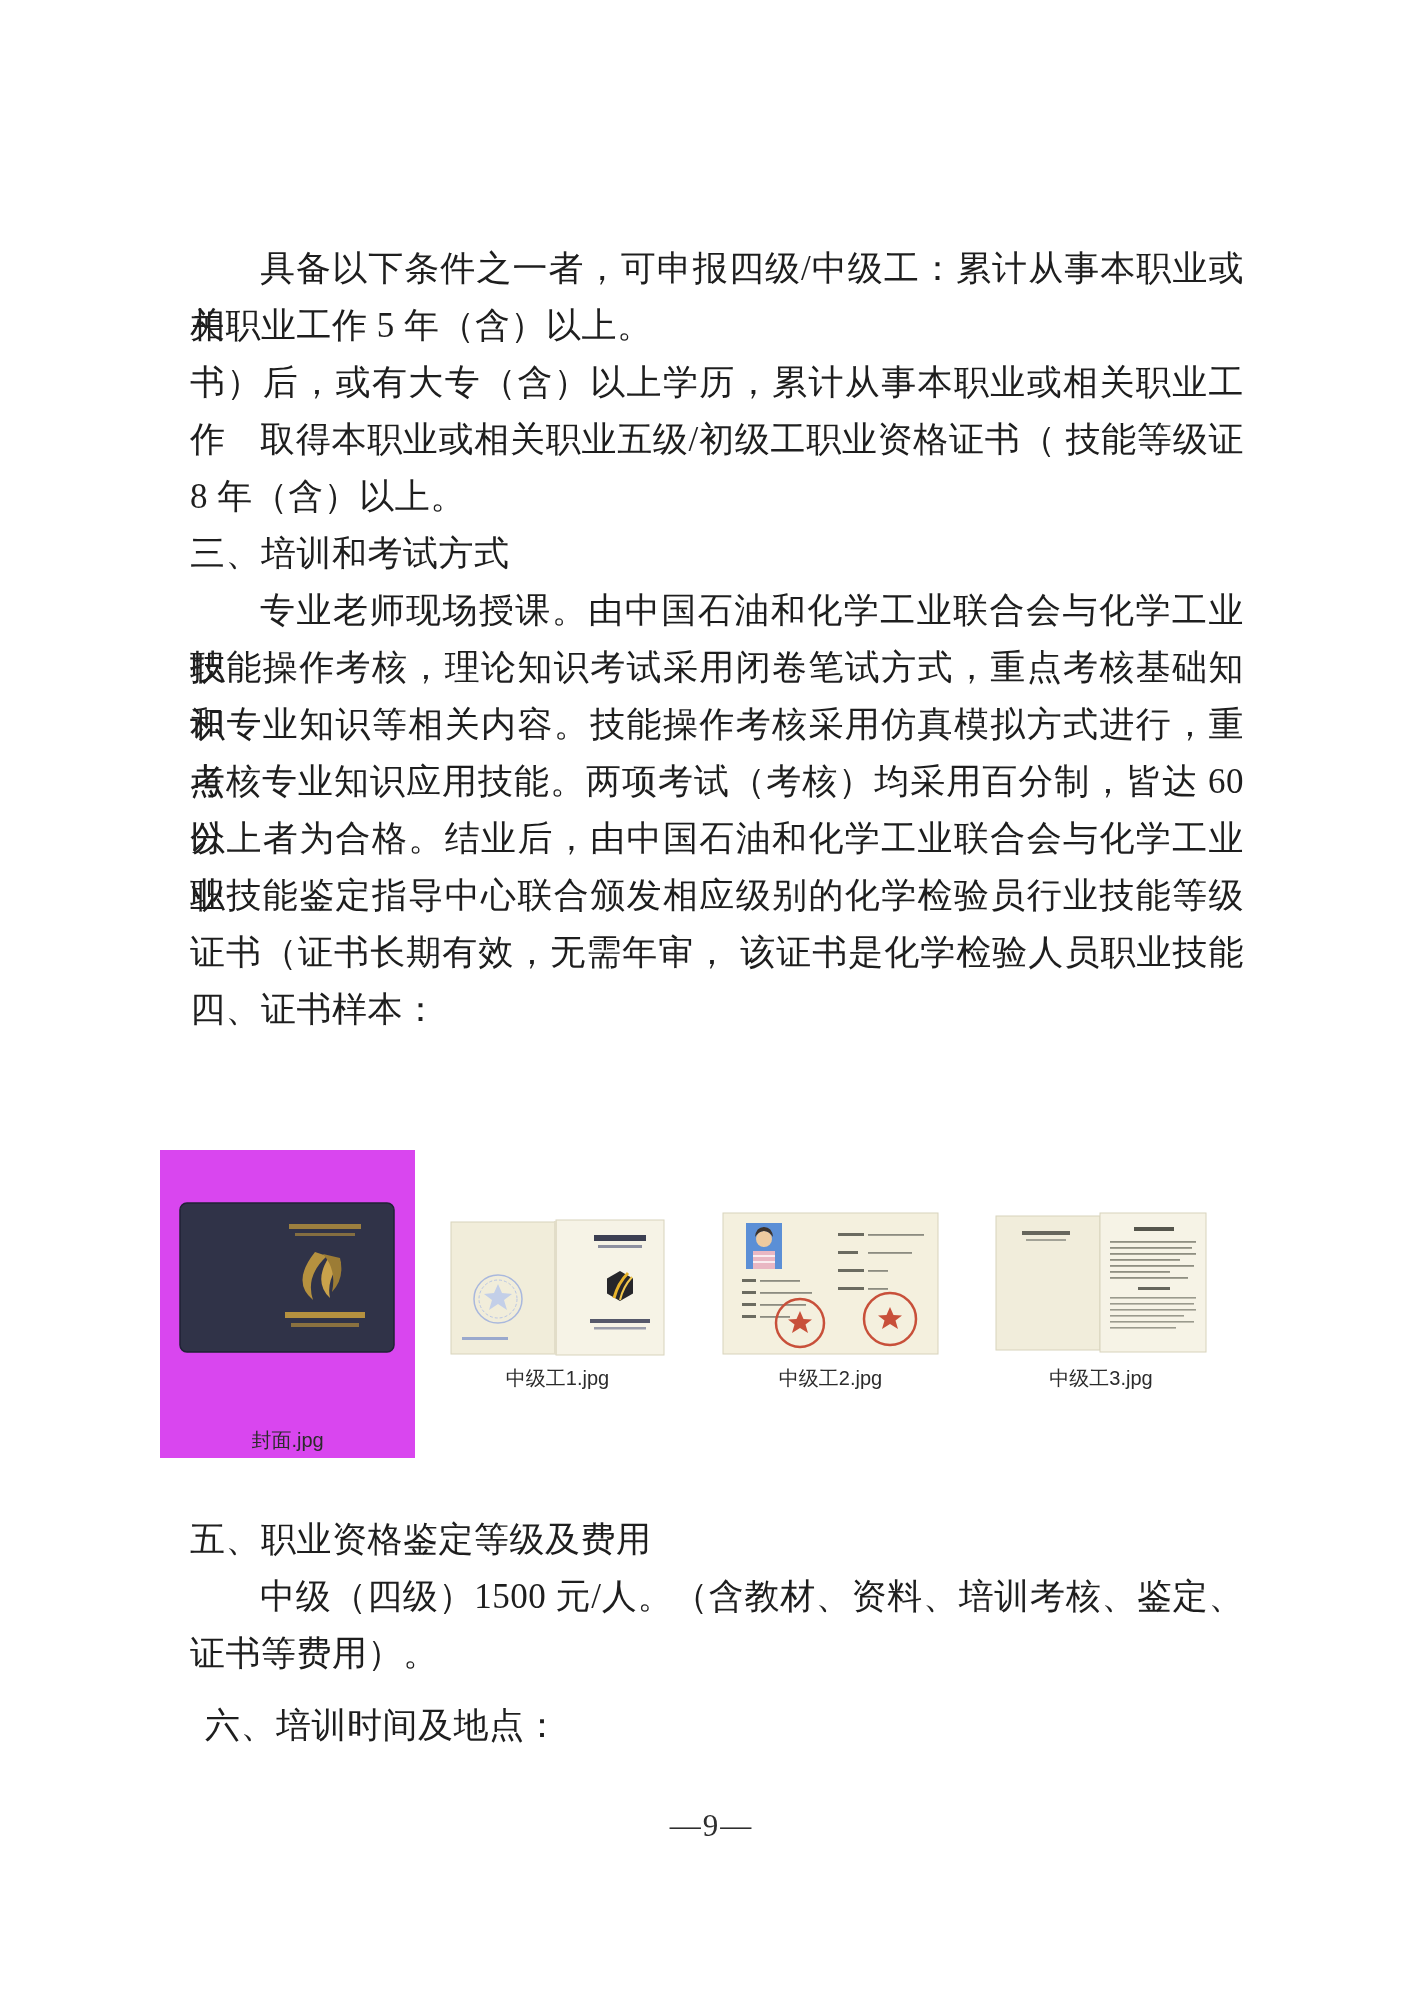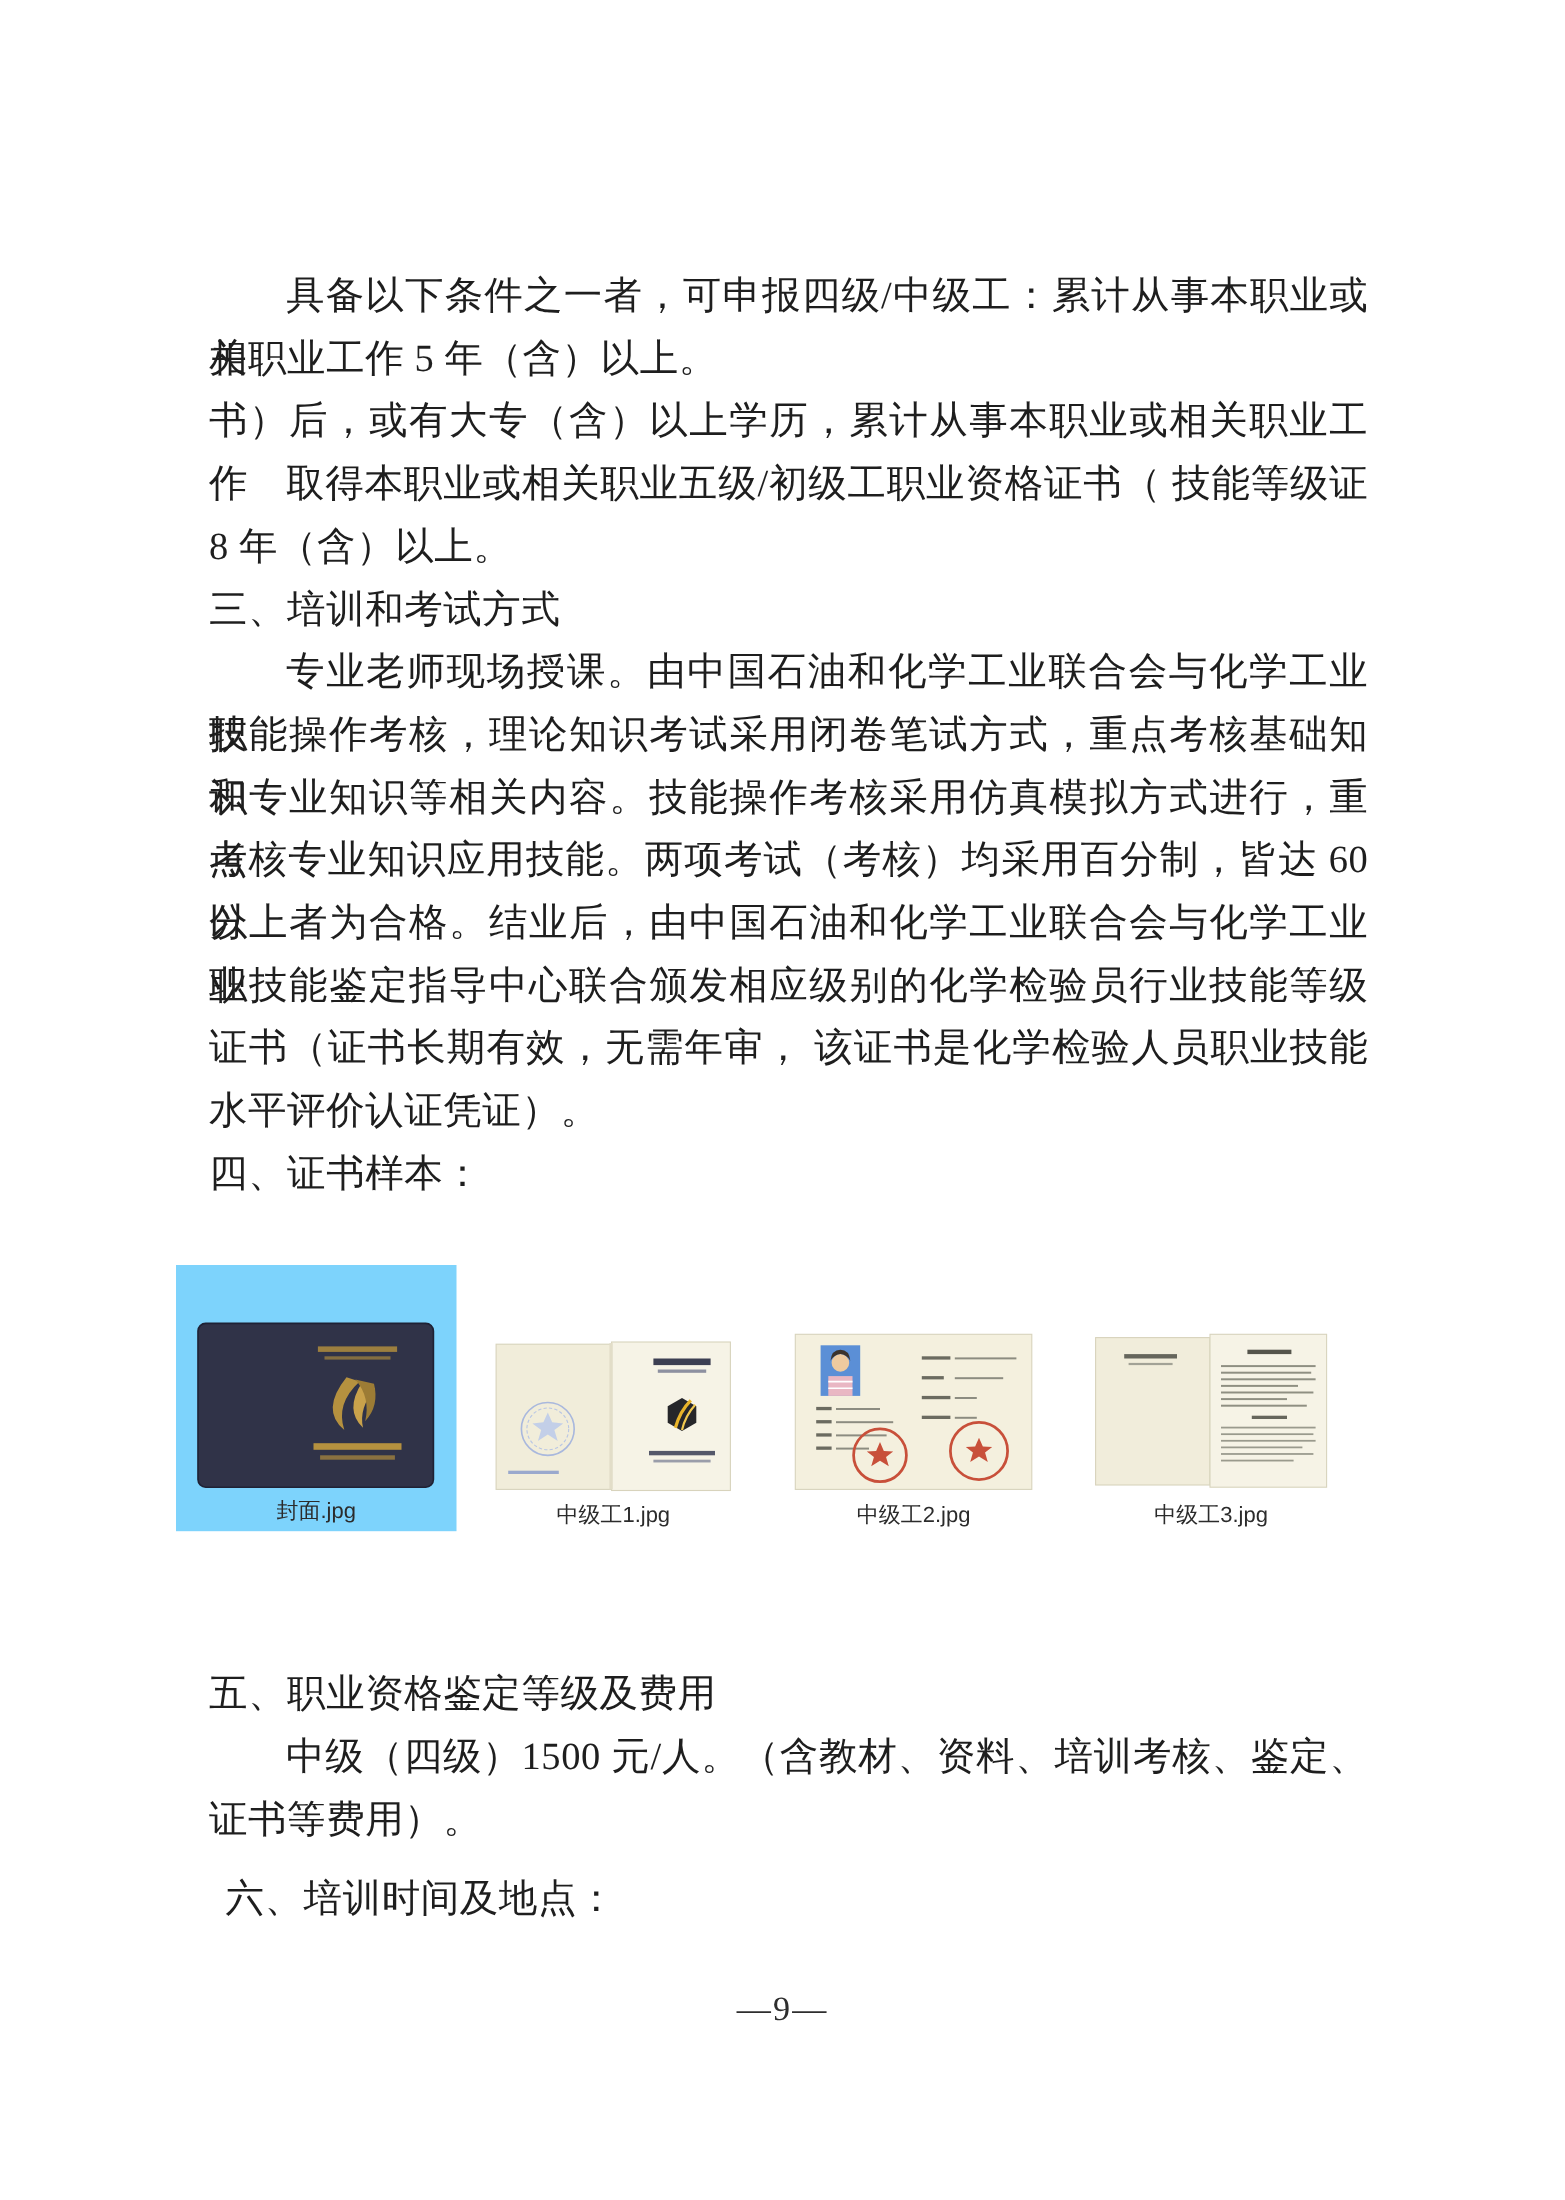--- a/index.html
+++ b/index.html
@@ -39,22 +39,22 @@
     bottom: 0;
     text-align: center;
     font-family: "Liberation Sans", "DejaVu Sans", sans-serif;
     font-size: 20px;
     line-height: 24px;
     color: #2b2b2b;
     white-space: nowrap;
   }
   #thumb-cover {
     left: 160px; top: 1150px;
-    width: 255px; height: 242px;
-    background: #7dd3fc;
+    width: 255px; height: 308px;
+    background: #d946ef;
   }
   #thumb-cover svg { position: absolute; left: 17px; top: 50px; }
   #thumb-cover .caption { bottom: 6px; }
   #thumb-mid1 { left: 448px; top: 1215px; width: 219px; height: 175px; }
   #thumb-mid2 { left: 720px; top: 1207px; width: 221px; height: 183px; }
   #thumb-mid3 { left: 992px; top: 1207px; width: 218px; height: 183px; }
   .thumb svg { display: block; }
 
   .page-number {
     position: absolute;
@@ -78,21 +78,20 @@
       <div class="doc-line j ind">取得本职业或相关职业五级/初级工职业资格证书（ 技能等级证</div>
       <div class="doc-line">8 年（含）以上。</div>
       <div class="doc-line">三、培训和考试方式</div>
       <div class="doc-line j ind">专业老师现场授课。由中国石油和化学工业联合会与化学工业职</div>
       <div class="doc-line j">技能操作考核，理论知识考试采用闭卷笔试方式，重点考核基础知识</div>
       <div class="doc-line j">和专业知识等相关内容。技能操作考核采用仿真模拟方式进行，重点</div>
       <div class="doc-line j">考核专业知识应用技能。两项考试（考核）均采用百分制，皆达 60 分</div>
       <div class="doc-line j">以上者为合格。结业后，由中国石油和化学工业联合会与化学工业职</div>
       <div class="doc-line j">业技能鉴定指导中心联合颁发相应级别的化学检验员行业技能等级</div>
       <div class="doc-line j">证书（证书长期有效，无需年审， 该证书是化学检验人员职业技能</div>
-      <div class="doc-line">水平评价认证凭证）。</div>
       <div class="doc-line">四、证书样本：</div>
     </div>
 
   <div class="thumb" id="thumb-cover">
     <svg width="220" height="155" viewBox="0 0 220 155">
       <rect x="3" y="3" width="214" height="149" rx="7" fill="#303348"></rect>
       <rect x="3" y="3" width="214" height="149" rx="7" fill="none" stroke="#1f2235" stroke-width="1.5"></rect>
       <rect x="112" y="24" width="72" height="5" fill="#a8873e" opacity="0.9"></rect>
       <rect x="118" y="33" width="60" height="3" fill="#a8873e" opacity="0.7"></rect>
       <path d="M138 52 Q114 82 136 100 Q128 76 150 56 Z" fill="#b5913f"></path>

